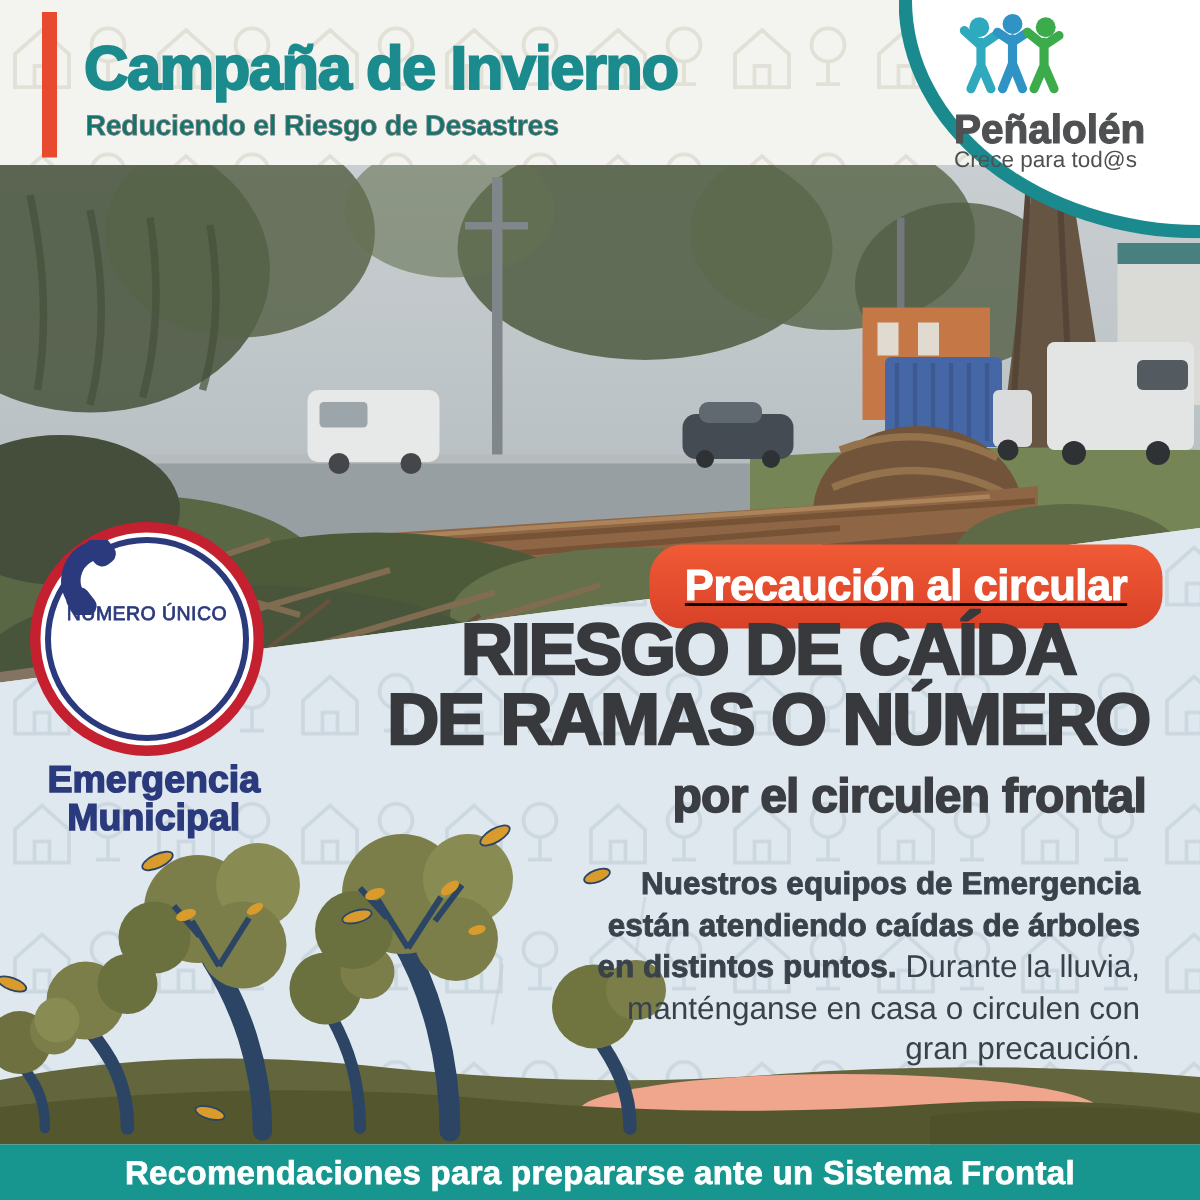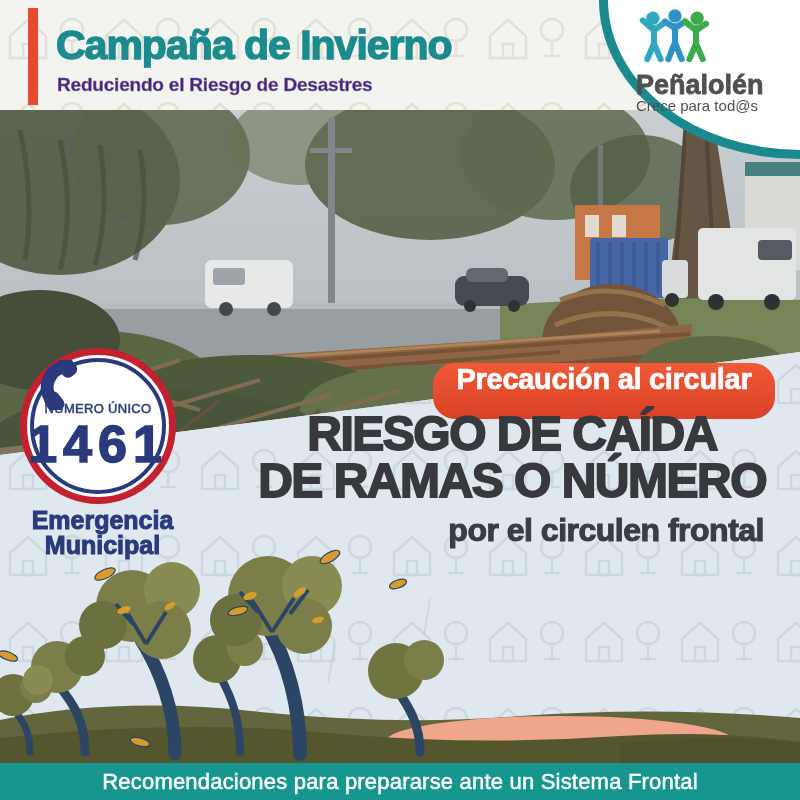--- a/index.html
+++ b/index.html
@@ -9,21 +9,21 @@
   }
   
   .header{position:absolute;top:0;left:0;width:800px;height:110px;background:#f3f3ef;z-index:6;}
   .header-pattern{position:absolute;inset:0;}
   .red-bar{position:absolute;left:28px;top:8px;width:10px;height:97px;background:#e84a2f;}
   .h-title{
     position:absolute;left:56px;top:22px;font-size:41px;font-weight:900;color:#1b8b8e;
     -webkit-text-stroke:1.4px #1b8b8e;letter-spacing:-1px;white-space:nowrap;
   }
   .h-sub{
-    position:absolute;left:57px;top:74px;font-size:19px;font-weight:700;color:#4c1d95;
+    position:absolute;left:57px;top:74px;font-size:19px;font-weight:700;color:#0f766e;
     -webkit-text-stroke:.5px #76787a;letter-spacing:-.2px;white-space:nowrap;
   }
   
   .logo-blob{
     position:absolute;top:0;right:0;width:192px;height:150px;background:#ffffff;
     border-bottom-left-radius:100% 100%;
     border-left:9px solid #1a8a8e;border-bottom:9px solid #1a8a8e;
     z-index:7;
   }
   .logo-inner{position:absolute;top:6px;right:4px;width:160px;text-align:left;}
@@ -57,21 +57,21 @@
     color:#2b3a7d;-webkit-text-stroke:1.6px #2b3a7d;letter-spacing:6px;
   }
   .badge-caption{
     position:absolute;left:0;top:508px;width:205px;text-align:center;z-index:4;
     font-size:25px;line-height:25px;font-weight:900;color:#2b3a7d;-webkit-text-stroke:1px #2b3a7d;
   }
   
   .pill{
     position:absolute;left:433px;top:363px;width:342px;height:56px;border-radius:22px;
     background:linear-gradient(180deg,#f15a35,#d84127);z-index:4;
-    display:flex;align-items:flex-start;justify-content:center;
+    display:flex;align-items:center;justify-content:center;text-decoration:underline;
   }
   .pill span{font-size:29px;font-weight:900;color:#ffffff;-webkit-text-stroke:.7px #ffffff;letter-spacing:-.3px;}
   .alert-title{
     position:absolute;right:34px;top:410px;text-align:center;z-index:4;color:#37393d;
     font-weight:900;font-size:48px;line-height:47px;letter-spacing:-1.5px;
     -webkit-text-stroke:1.8px #37393d;white-space:nowrap;
   }
   .alert-sub{
     position:absolute;right:36px;top:512px;text-align:right;z-index:4;color:#3a3d41;
     font-weight:900;font-size:32px;-webkit-text-stroke:1.1px #3a3d41;letter-spacing:-.5px;white-space:nowrap;
@@ -82,21 +82,21 @@
     font-size:21px;line-height:27.5px;color:#39424b;
   }
   .body-text .b{font-weight:700;-webkit-text-stroke:.6px #39424b;}
   
   .illus{position:absolute;left:0;bottom:37px;width:800px;height:235px;z-index:3;}
   
   .footer{
     position:absolute;left:0;bottom:0;width:800px;height:37px;background:#17968f;z-index:5;
     display:flex;align-items:center;justify-content:center;
   }
-  .footer span{font-size:22px;font-weight:400;color:#ffffff;-webkit-text-stroke:.5px #ffffff;letter-spacing:.2px;}
+  .footer span{font-size:22px;font-weight:700;color:#ffffff;-webkit-text-stroke:.5px #ffffff;letter-spacing:.2px;}
 </style>
 </head>
 <body>
 
 <div class="poster">
 
   <svg class="photo" viewBox="0 0 800 360" preserveAspectRatio="none">
     <defs>
       <linearGradient id="sky" x1="0" y1="0" x2="0" y2="1">
         <stop offset="0" stop-color="#c6cccf"></stop>
@@ -244,36 +244,38 @@
     <div class="badge-outer"></div>
     <div class="badge-inner"></div>
     <svg class="badge-phone" viewBox="0 0 46 46">
       <g transform="rotate(-38 23 23)" fill="#2b3a7d">
         <path d="M8,31 A19,19 0 0 1 38,13" stroke="#2b3a7d" stroke-width="12" fill="none" stroke-linecap="round"></path>
         <rect x="1" y="22" width="15" height="19" rx="6"></rect>
         <rect x="30" y="4" width="15" height="19" rx="6"></rect>
       </g>
     </svg>
     <div class="badge-label">NÚMERO ÚNICO</div>
-    <div class="badge-number">1461</div>
   </div>
   <div class="badge-caption">
     <div>Emergencia</div>
     <div>Municipal</div>
   </div>
 
   <div class="pill">
     <span>Precaución al circular</span>
   </div>
   <div class="alert-title">
     <div>RIESGO DE CAÍDA</div>
     <div>DE RAMAS O NÚMERO</div>
   </div>
   <div class="alert-sub">por el circulen frontal</div>
 
+  <div class="body-text">
+    <span class="b">Nuestros equipos de Emergencia están atendiendo caídas de árboles en distintos puntos.</span><span> Durante la lluvia, manténganse en casa o circulen con gran precaución.</span>
+  </div>
 
   <svg class="illus" viewBox="0 0 800 235">
 
     <g stroke="#c2ccd3" stroke-width="2" opacity=".5">
       <path d="M155,55 l-7,42"></path>
         <path d="M310,35 l-7,44"></path>
         <path d="M335,115 l-7,40"></path>
       <path d="M255,90 l-6,38"></path>
         <path d="M430,70 l-6,38"></path>
     </g>

